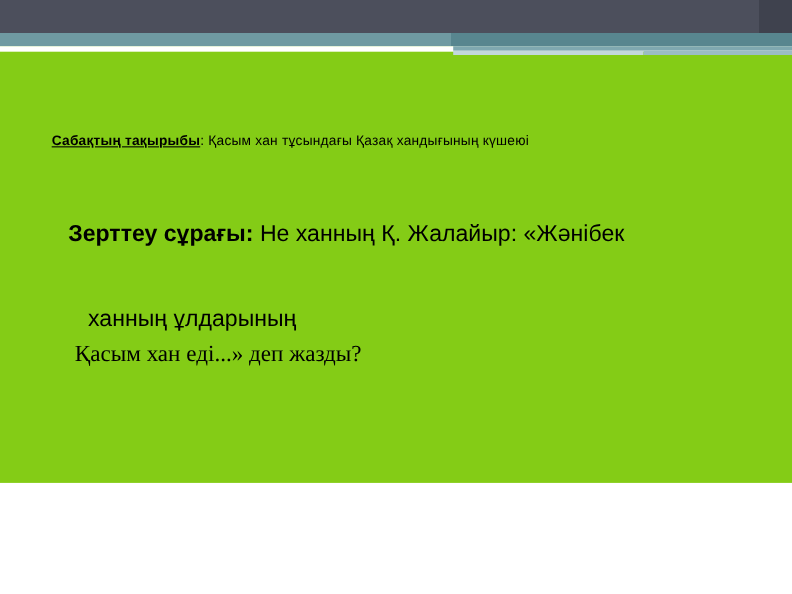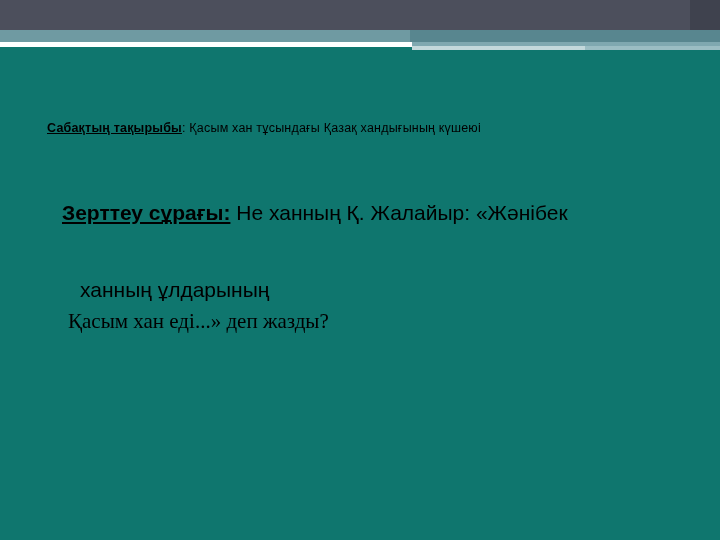--- a/index.html
+++ b/index.html
@@ -9,22 +9,22 @@
   body {
     width: 720px;
     height: 540px;
     background: #ffffff;
     font-family: "Liberation Sans", sans-serif;
     overflow: hidden;
   }
   .slide {
     position: relative;
     width: 720px;
-    height: 540px;
-    background: #0f766e;
+    height: 439px;
+    background: #84cc16;
   }
 
   
   .banner {
     position: absolute;
     top: 0;
     left: 0;
     width: 720px;
     height: 56px;
     overflow: hidden;
@@ -114,21 +114,20 @@
     position: absolute;
     top: 198px;
     left: 62px;
     width: 620px;
     font-size: 21px;
     color: #000000;
     line-height: 1.45;
   }
   .question-label {
     font-weight: bold;
-    text-decoration: underline;
   }
   .q-line2 {
     display: block;
     padding-left: 18px;
     margin-top: 47px;
   }
   .q-line3 {
     display: block;
     padding-left: 175px;
   }

